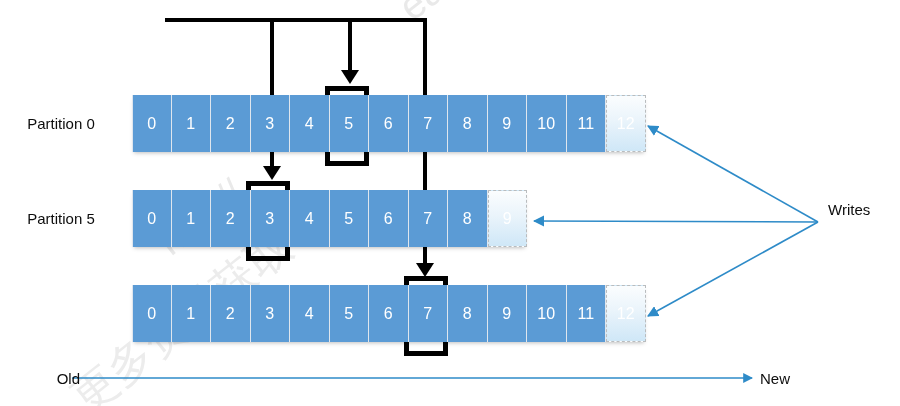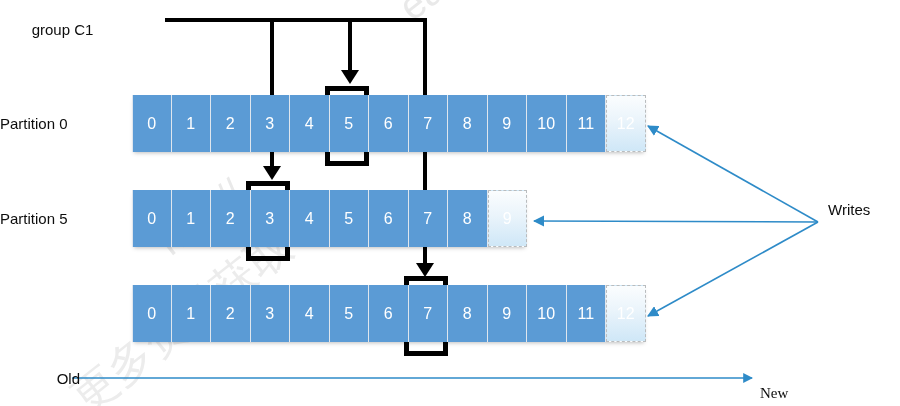--- a/index.html
+++ b/index.html
@@ -23,30 +23,30 @@
   }
   .wm-a{left:390px;top:-6px;font-size:40px;transform:rotate(-38deg);transform-origin:left top;}
   .wm-b{left:150px;top:230px;font-size:38px;transform:rotate(-38deg);transform-origin:left top;}
   .wm-c{left:60px;top:380px;font-size:44px;transform:rotate(-38deg);transform-origin:left top;color:#ececec;}
 
   
   .side-label{
     position:absolute;
     font-size:15px;
     color:#0d0d0d;
-    text-align:left;
+    text-align:center;
     line-height:19px;
     white-space:nowrap;
   }
   #lbl-consumer{left:0px;top:20px;width:125px;text-align:center;}
   #lbl-p0{left:0px;top:114px;width:122px;}
   #lbl-p1{left:0px;top:209px;width:122px;}
   #lbl-p2{left:0px;top:304px;width:122px;}
   #lbl-old{left:40px;top:369px;width:40px;text-align:right;}
-  #lbl-new{left:760px;top:384px;width:60px;text-align:left;font-family:Liberation Serif, serif;}
+  #lbl-new{left:760px;top:369px;width:60px;text-align:left;}
   #lbl-writes{left:828px;top:200px;width:70px;text-align:left;}
 
   
   .partition{
     position:absolute;
     left:132px;
     height:57px;
     display:flex;
     box-shadow:0 3px 4px -2px rgba(0,0,0,0.25);
   }
@@ -179,21 +179,20 @@
   <div class="bracket" id="brk-p2">
     <div class="bar bar-top"></div>
       <div class="tick tick-tl"></div>
       <div class="tick tick-tr"></div>
     <div class="bar bar-bot"></div>
       <div class="tick tick-bl"></div>
       <div class="tick tick-br"></div>
   </div>
 
   <div class="side-label" id="lbl-consumer">
-    <div>group C1</div>
   </div>
   <div class="side-label" id="lbl-p0">Partition 0</div>
   <div class="side-label" id="lbl-p1">Partition 5</div>
   <div class="side-label" id="lbl-old">Old</div>
   <div class="side-label" id="lbl-new">New</div>
   <div class="side-label" id="lbl-writes">Writes</div>
 
   <div class="partition" id="row-p0">
       <div class="cell">0</div>
       <div class="cell">1</div>

